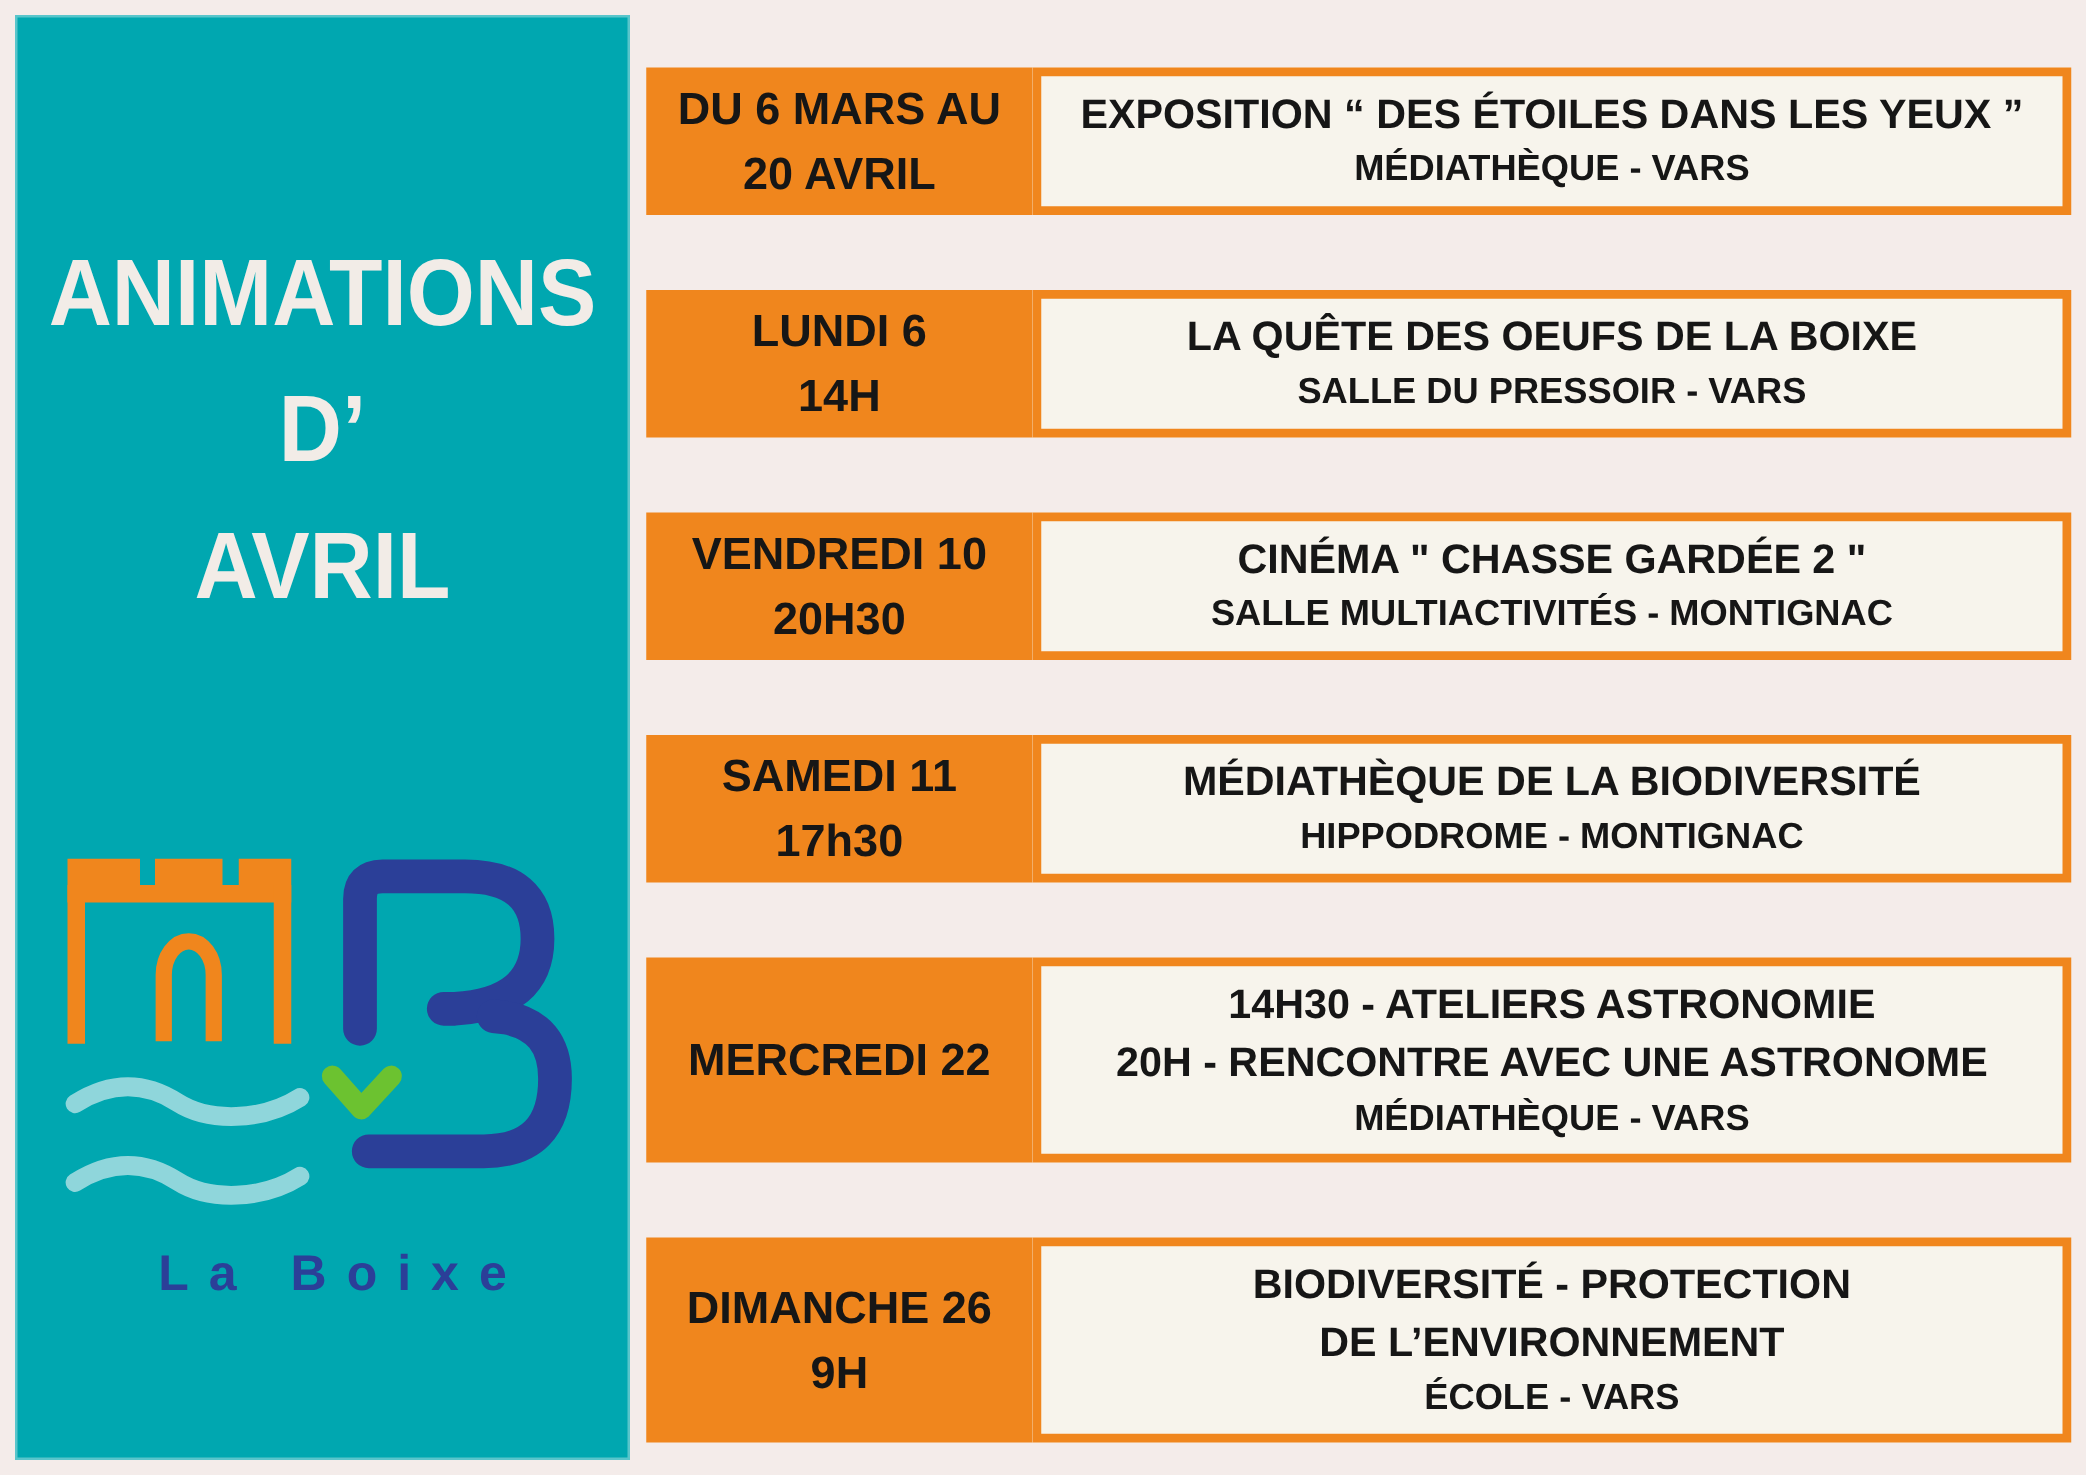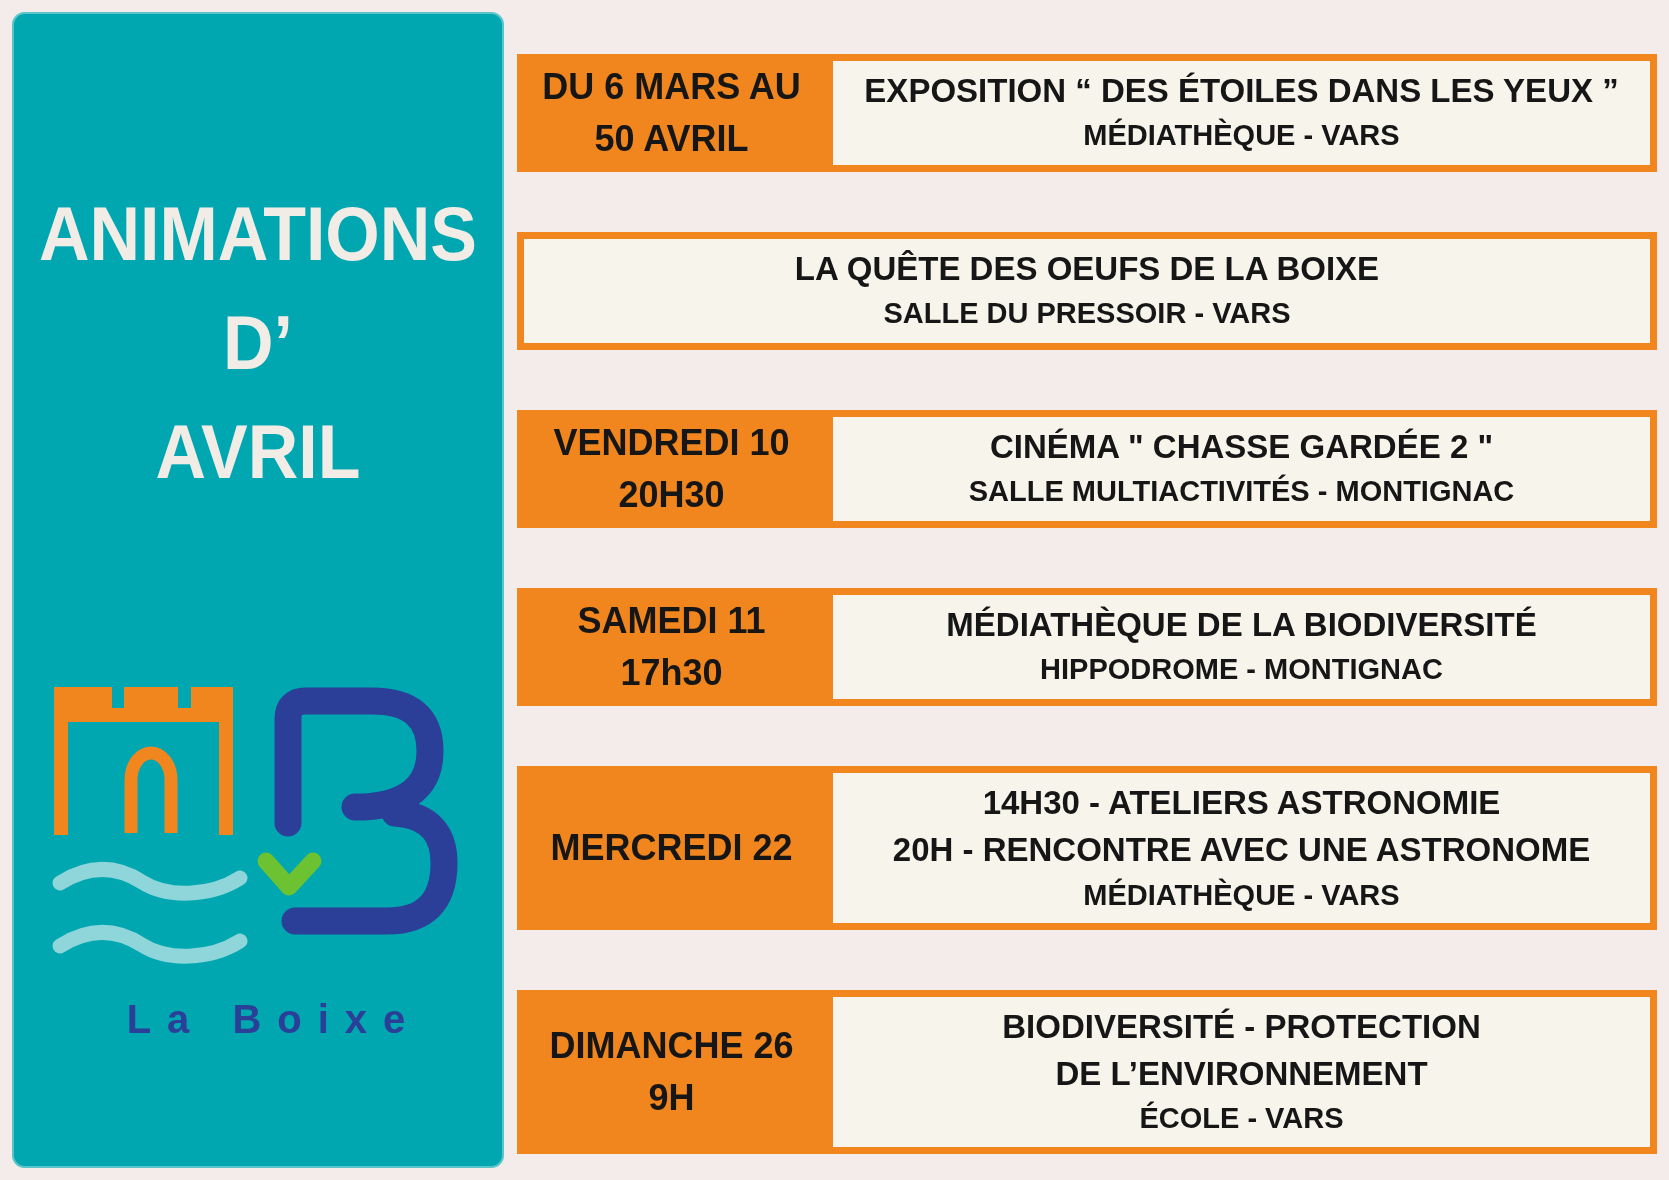--- a/index.html
+++ b/index.html
@@ -13,21 +13,20 @@
     position:relative;
     background:var(--pink);
     font-family:"Liberation Sans", sans-serif;
     overflow:hidden;
   }
   
   .sidebar{
     position:absolute; left:12px; top:12px; width:492px; height:1156px;
     background:var(--teal);
     box-shadow:0 0 0 2px rgba(255,255,255,.35) inset;
-    border-radius:13px;
   }
   .poster-title{
     position:absolute; top:168px; left:0; width:100%;
     text-align:center; color:var(--title-cream);
     font-weight:bold; font-size:70px; line-height:1.44; letter-spacing:0;
     transform:scaleY(1.08); transform-origin:top center;
   }
   .logo-svg{position:absolute; left:30px; top:635px; width:460px; height:370px;}
   .logo-wordmark{
     position:absolute; top:985px; left:0; width:100%;
@@ -93,29 +92,33 @@
     <path d="M224,214 L247,240 L271,214" stroke="var(--green)" stroke-width="17" stroke-linecap="round" stroke-linejoin="round"></path>
   </svg>
 
   <div class="logo-wordmark">La Boixe</div>
 </aside>
 
 <main class="event-list">
   <section class="event-row">
     <div class="event-date">
       <div>DU 6 MARS AU</div>
-      <div>50 AVRIL</div>
+      <div>20 AVRIL</div>
     </div>
     <div class="event-box">
         <div class="event-line title">EXPOSITION “ DES ÉTOILES DANS LES YEUX ”</div>
         <div class="event-line location">MÉDIATHÈQUE - VARS</div>
       </div>
   </section>
 
   <section class="event-row">
+    <div class="event-date">
+      <div>LUNDI 6</div>
+      <div>14H</div>
+    </div>
     <div class="event-box">
         <div class="event-line title">LA QUÊTE DES OEUFS DE LA BOIXE</div>
         <div class="event-line location">SALLE DU PRESSOIR - VARS</div>
       </div>
   </section>
 
   <section class="event-row">
     <div class="event-date">
       <div>VENDREDI 10</div>
       <div>20H30</div>

